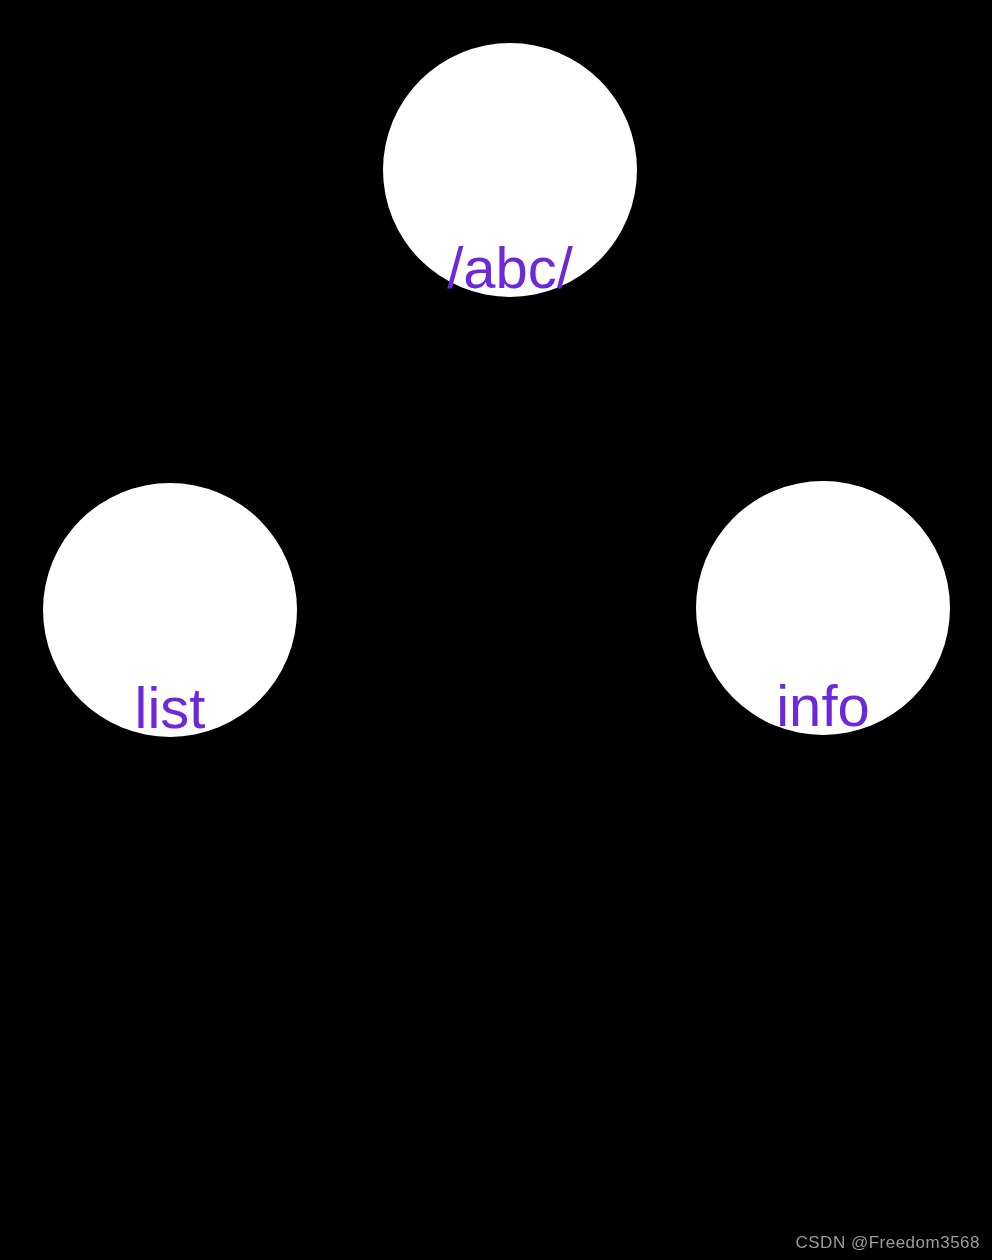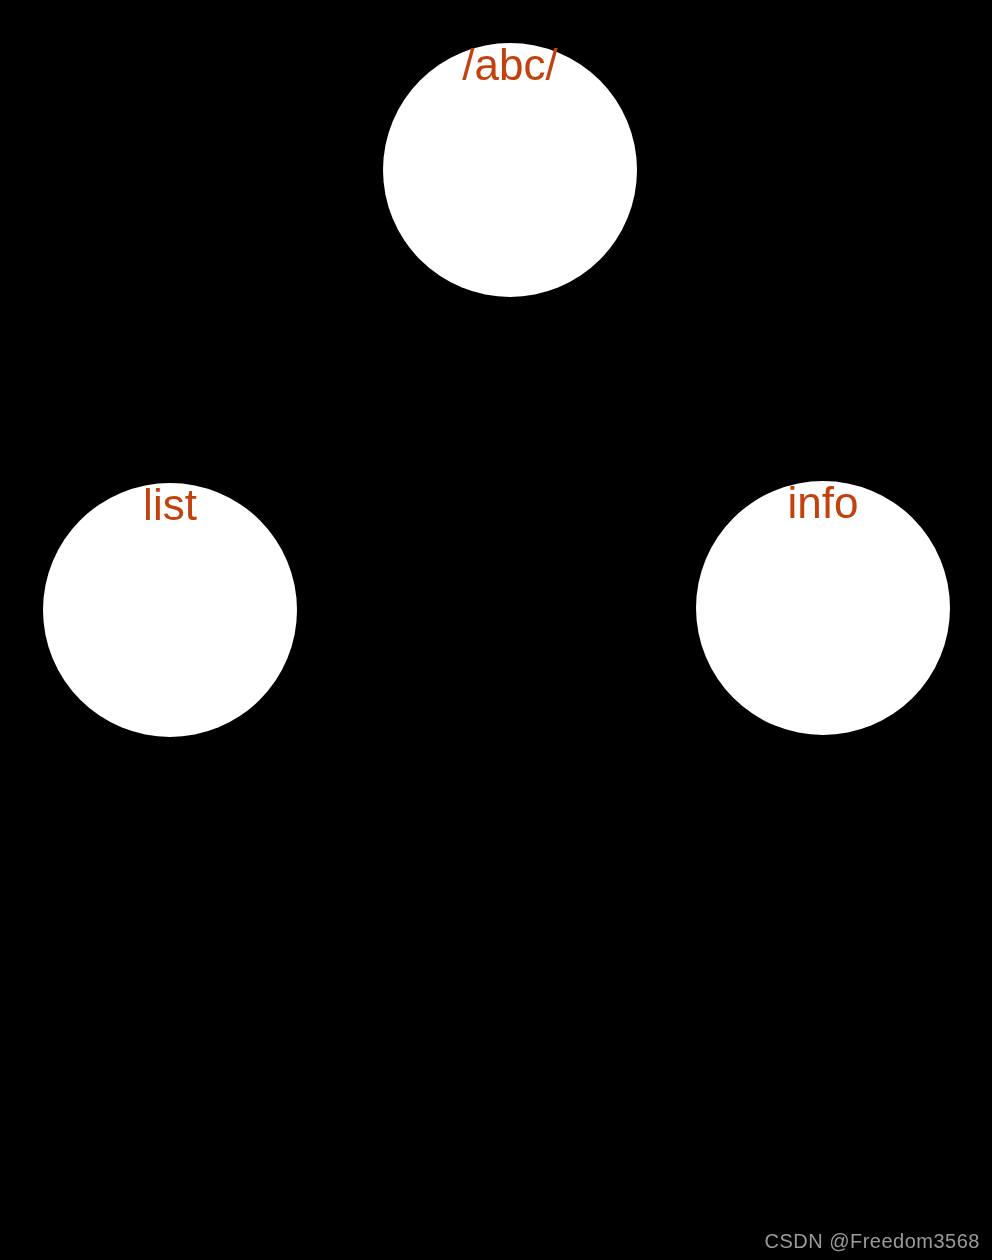--- a/index.html
+++ b/index.html
@@ -14,39 +14,39 @@
     background: #000000;
     overflow: hidden;
     font-family: "Liberation Sans", sans-serif;
   }
   .node {
     position: absolute;
     width: 254px;
     height: 254px;
     border-radius: 50%;
     background: #ffffff;
-    color: #c2410c;
+    color: #6d28d9;
     display: flex;
-    align-items: flex-start;
+    align-items: flex-end;
     justify-content: center;
-    font-size: 44px;
+    font-size: 58px;
     line-height: 1;
     letter-spacing: 0;
     white-space: nowrap;
     user-select: none;
   }
   .node-abc    { left: 383px; top: 43px;  }
   .node-list   { left: 43px;  top: 483px; }
   .node-info   { left: 696px; top: 481px; }
   .node-detail { left: 570px; top: 964px; }
   .watermark {
     position: absolute;
     right: 12px;
     bottom: 7px;
-    font-size: 20px;
+    font-size: 17px;
     color: #9b9b9b;
     letter-spacing: 0.5px;
   }
 </style>
 </head>
 <body>
 
 <div id="canvas">
 
   <div class="node node-abc">

